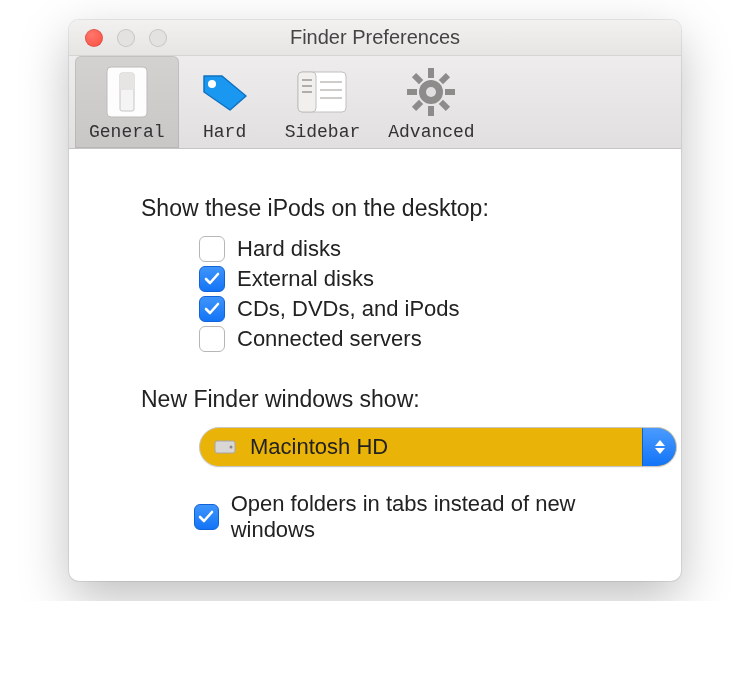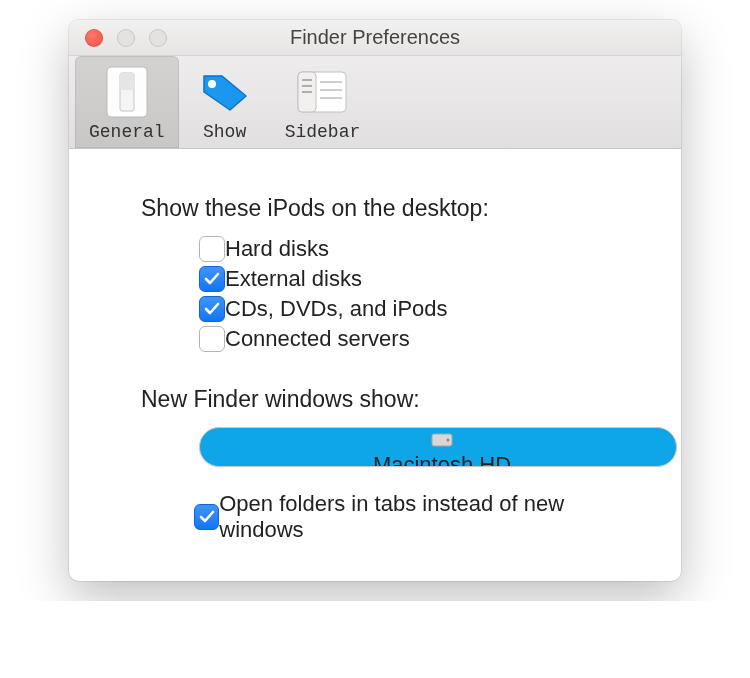--- a/index.html
+++ b/index.html
@@ -48,43 +48,42 @@
   .tb-item.selected {
     background: linear-gradient(#d4d2d1, #c9c7c6);
     box-shadow: inset 0 0 0 1px rgba(0,0,0,0.08);
   }
   .tb-icon { width:56px; height:56px; display:flex; align-items:center; justify-content:center; }
   .tb-label { font-size:18px; color:#333; margin-top:2px;font-family:Liberation Mono, monospace; }
 
   
   .content { padding: 28px 40px 34px; font-size:22px; }
   .section-label { font-size:23px; margin: 18px 0 14px 32px; }
-  .check-row { display:flex; align-items:center; margin:4px 0 4px 90px; }
+  .check-row { display:flex; align-items:center; gap:12px; margin:4px 0 4px 90px; }
   .check-row.outer { margin-left: 74px; margin-top: 24px; padding-left: 11px; }
   .checkbox {
     width:26px; height:26px; border-radius:6px; border:1px solid #b8b6b5; background:#fff;
     display:flex; align-items:center; justify-content:center;
   }
   .checkbox.checked {
     background: linear-gradient(#3f95fb, #1374f6);
     border-color:#1164d8;
   }
   .checkbox.checked svg { display:block; }
   .checkbox svg { display:none; }
   .check-label { font-size:22px; }
 
   .select-row { margin: 6px 0 0 90px; }
   .select {
     width: 478px; height:40px;
     border:1px solid #c9c7c6; border-radius:20px;
-    background:#0ea5e9;
+    background:#eab308;
     display:flex; align-items:center;
     box-shadow: 0 1px 1px rgba(0,0,0,0.05);
     overflow:hidden;
-    flex-direction:column;
   }
   .select .sicon { width:34px; display:flex; align-items:center; justify-content:center; margin-left:8px; }
   .select .stext { font-size:22px; margin-left:8px; flex:1; }
   .select .sarrows {
     width:34px; height:100%;
     background: linear-gradient(#4a9bff, #1374f6);
     border-left:1px solid #0f63d0;
     display:flex; flex-direction:column; align-items:center; justify-content:center; gap:2px;
   }
   .sarrows .arr { width:0; height:0; border-left:5px solid transparent; border-right:5px solid transparent; }
@@ -118,39 +117,60 @@
       <div class="tb-label">General</div>
     </div>
 
     <div class="tb-item">
       <div class="tb-icon">
         <svg width="54" height="44" viewBox="0 0 54 44">
           <path d="M6 6 L24 6 L48 26 L32 40 L6 22 Z" fill="#1a97f0" stroke="#0f72c1" stroke-width="1.5" stroke-linejoin="round"></path>
           <circle cx="14" cy="14" r="4" fill="#fff"></circle>
         </svg>
       </div>
-      <div class="tb-label">Show</div>
+      <div class="tb-label">Hard</div>
     </div>
 
     <div class="tb-item">
       <div class="tb-icon">
         <svg width="52" height="44" viewBox="0 0 52 44">
           <rect x="2" y="2" width="48" height="40" rx="4" fill="#fff" stroke="#c2c0bf"></rect>
           <rect x="2" y="2" width="18" height="40" rx="4" fill="#f2f0ef" stroke="#c2c0bf"></rect>
           <line x1="6" y1="10" x2="16" y2="10" stroke="#b0aead" stroke-width="2"></line>
           <line x1="6" y1="16" x2="16" y2="16" stroke="#b0aead" stroke-width="2"></line>
           <line x1="6" y1="22" x2="16" y2="22" stroke="#b0aead" stroke-width="2"></line>
           <line x1="24" y1="12" x2="46" y2="12" stroke="#cfcdcc" stroke-width="2"></line>
           <line x1="24" y1="20" x2="46" y2="20" stroke="#cfcdcc" stroke-width="2"></line>
           <line x1="24" y1="28" x2="46" y2="28" stroke="#cfcdcc" stroke-width="2"></line>
         </svg>
       </div>
       <div class="tb-label">Sidebar</div>
     </div>
 
+    <div class="tb-item">
+      <div class="tb-icon">
+        <svg width="52" height="52" viewBox="0 0 52 52">
+          <g fill="#8e8c8b">
+            <circle cx="26" cy="26" r="12"></circle>
+            <g transform="translate(26,26)">
+              <rect x="-3" y="-24" width="6" height="10" transform="rotate(0)"></rect>
+              <rect x="-3" y="-24" width="6" height="10" transform="rotate(45)"></rect>
+              <rect x="-3" y="-24" width="6" height="10" transform="rotate(90)"></rect>
+              <rect x="-3" y="-24" width="6" height="10" transform="rotate(135)"></rect>
+              <rect x="-3" y="-24" width="6" height="10" transform="rotate(180)"></rect>
+              <rect x="-3" y="-24" width="6" height="10" transform="rotate(225)"></rect>
+              <rect x="-3" y="-24" width="6" height="10" transform="rotate(270)"></rect>
+              <rect x="-3" y="-24" width="6" height="10" transform="rotate(315)"></rect>
+            </g>
+          </g>
+          <circle cx="26" cy="26" r="5" fill="#e1dfdf"></circle>
+        </svg>
+      </div>
+      <div class="tb-label">Advanced</div>
+    </div>
 
   </div>
 
   <div class="content">
 
     <div class="section-label">Show these iPods on the desktop:</div>
 
     <div class="check-row">
       <div class="checkbox">
         

